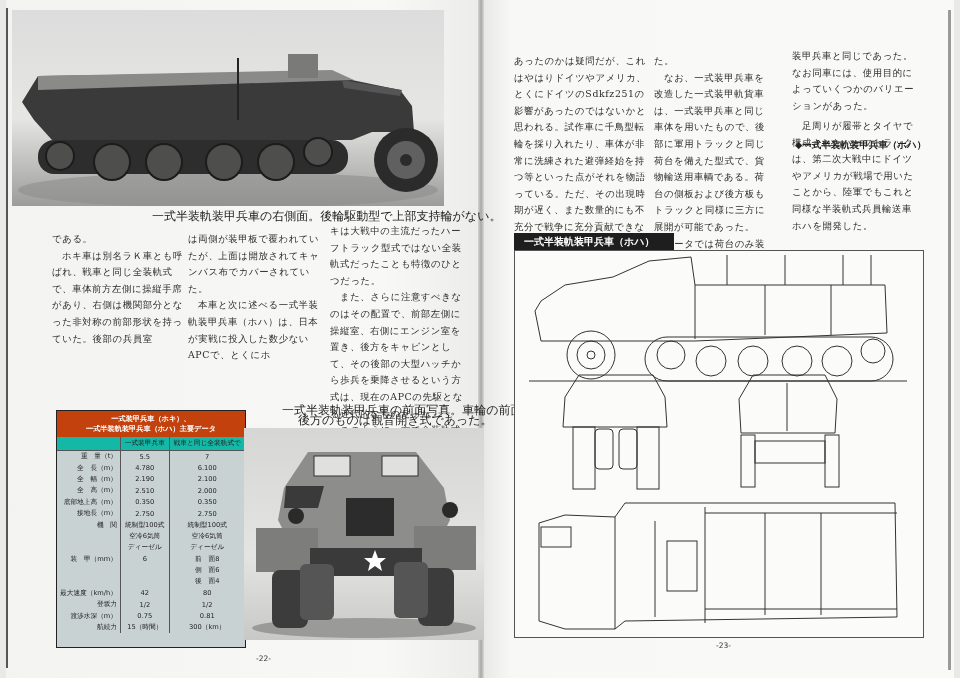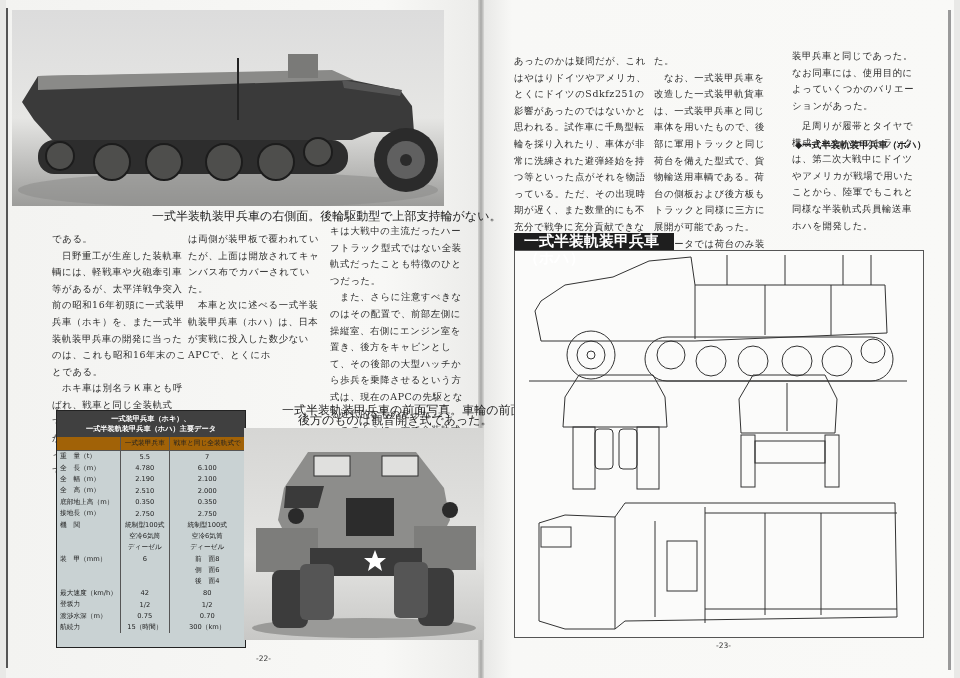--- a/index.html
+++ b/index.html
@@ -15,28 +15,28 @@
   .photo{position:absolute;overflow:hidden;}
   .photo-side{left:12px;top:10px;width:432px;height:196px;background:linear-gradient(#dcdcdc 0%,#e6e6e4 55%,#bdbdbb 80%,#9c9c9a 100%);}
   .photo-front{left:244px;top:428px;width:240px;height:212px;background:linear-gradient(#d6d6d4,#e4e4e2 60%,#c8c8c6);}
 
   .caption{position:absolute;font-family:"DejaVu Sans",sans-serif;font-size:12px;color:#222;white-space:nowrap;}
   .col{position:absolute;font-size:9.4px;line-height:16.6px;letter-spacing:.6px;color:#2b2b2b;}
   .col p{margin:0;}
 
   
   .spec{position:absolute;left:56px;top:410px;width:188px;height:236px;background:#c9d2d3;border:1px solid #222;font-family:"DejaVu Sans",sans-serif;font-size:6.7px;color:#222;}
-  .spec-head{background:#404040;color:#fff;font-weight:bold;text-align:center;font-size:7.2px;line-height:10px;padding:3px 0 3px;}
+  .spec-head{background:#c2410c;color:#fff;font-weight:bold;text-align:center;font-size:7.2px;line-height:10px;padding:3px 0 3px;}
   .spec table{border-collapse:collapse;width:100%;}
-  .spec td,.spec th{padding:0 3px;height:11.4px;font-weight:normal;}
-  .spec th{border-bottom:1px solid #555;border-left:1px solid #555;text-align:center;height:13px;background:#a16207;}
+  .spec td,.spec th{padding:0 3px;height:11.4px;font-weight:normal;text-align:right;}
+  .spec th{border-bottom:1px solid #555;border-left:1px solid #555;text-align:center;height:13px;background:#14b8a6;}
   .spec td.v{text-align:center;border-left:1px solid #555;}
   .spec td.k{white-space:nowrap;}
 
-  .section-bar{position:absolute;left:514px;top:233px;width:150px;height:17px;background:#1e1e1e;color:#fff;font-family:"DejaVu Sans",sans-serif;font-weight:bold;font-size:15px;line-height:17px;padding-left:10px;}
+  .section-bar{position:absolute;left:514px;top:233px;width:150px;height:17px;background:#1e1e1e;color:#fff;font-family:"DejaVu Sans",sans-serif;font-weight:bold;font-size:10px;line-height:17px;padding-left:10px;}
   .diagram-frame{position:absolute;left:514px;top:250px;width:408px;height:386px;border:1px solid #555;background:#fbfbfa;}
   .subhead{position:absolute;font-family:"DejaVu Sans",sans-serif;font-weight:bold;font-size:9.5px;color:#1e1e1e;}
   .pagenum{position:absolute;font-family:"DejaVu Sans",sans-serif;font-size:7.5px;color:#333;text-align:right;}
 </style>
 </head>
 <body>
 
 <div class="page page-left"></div>
 <div class="page page-right"></div>
 <div class="left-edge"></div>
@@ -65,21 +65,20 @@
 
     <circle cx="394" cy="150" r="32" fill="#2b2b2b"></circle>
     <circle cx="394" cy="150" r="19" fill="#606060"></circle>
     <circle cx="394" cy="150" r="6" fill="#2b2b2b"></circle>
   </svg>
 </div>
 <div class="caption" style="left:152px;top:208px;">一式半装軌装甲兵車の右側面。後輪駆動型で上部支持輪がない。</div>
 
 <div class="col" style="left:52px;top:231px;width:140px;">
   <p>である。</p>
-  <p>　日野重工が生産した装軌車輌には、軽戦車や火砲牽引車等があるが、太平洋戦争突入前の昭和16年初頭に一式装甲兵車（ホキ）を、また一式半装軌装甲兵車の開発に当ったのは、これも昭和16年末のことである。</p>
   <p>　ホキ車は別名ラＫ車とも呼ばれ、戦車と同じ全装軌式で、車体前方左側に操縦手席があり、右側は機関部分となった非対称の前部形状を持っていた。後部の兵員室</p>
 </div>
 <div class="col" style="left:188px;top:231px;width:136px;">
   <p>は両側が装甲板で覆われていたが、上面は開放されてキャンバス布でカバーされていた。</p>
   <p>　本車と次に述べる一式半装軌装甲兵車（ホハ）は、日本が実戦に投入した数少ないAPCで、とくにホ</p>
 </div>
 <div class="col" style="left:330px;top:223px;width:140px;">
   <p>キは大戦中の主流だったハーフトラック型式ではない全装軌式だったことも特徴のひとつだった。</p>
   <p>　また、さらに注意すべきなのはその配置で、前部左側に操縦室、右側にエンジン室を置き、後方をキャビンとして、その後部の大型ハッチから歩兵を乗降させるという方式は、現在のAPCの先駆となる近代的なものだった。</p>
   <p>　このように一方で全装軌式のホキ車を開発しながら、別にホハ車をほぼ同時期に開発する必要が</p>
@@ -165,21 +164,21 @@
           <td class="v">80</td>
         </tr>
         <tr>
           <td class="k">登坂力</td>
           <td class="v">1/2</td>
           <td class="v">1/2</td>
         </tr>
         <tr>
           <td class="k">渡渉水深（m）</td>
           <td class="v">0.75</td>
-          <td class="v">0.70</td>
+          <td class="v">0.81</td>
         </tr>
         <tr>
           <td class="k">航続力</td>
           <td class="v">15（時間）</td>
           <td class="v">300（km）</td>
         </tr>
       </tbody>
   </table>
 </div>
 

